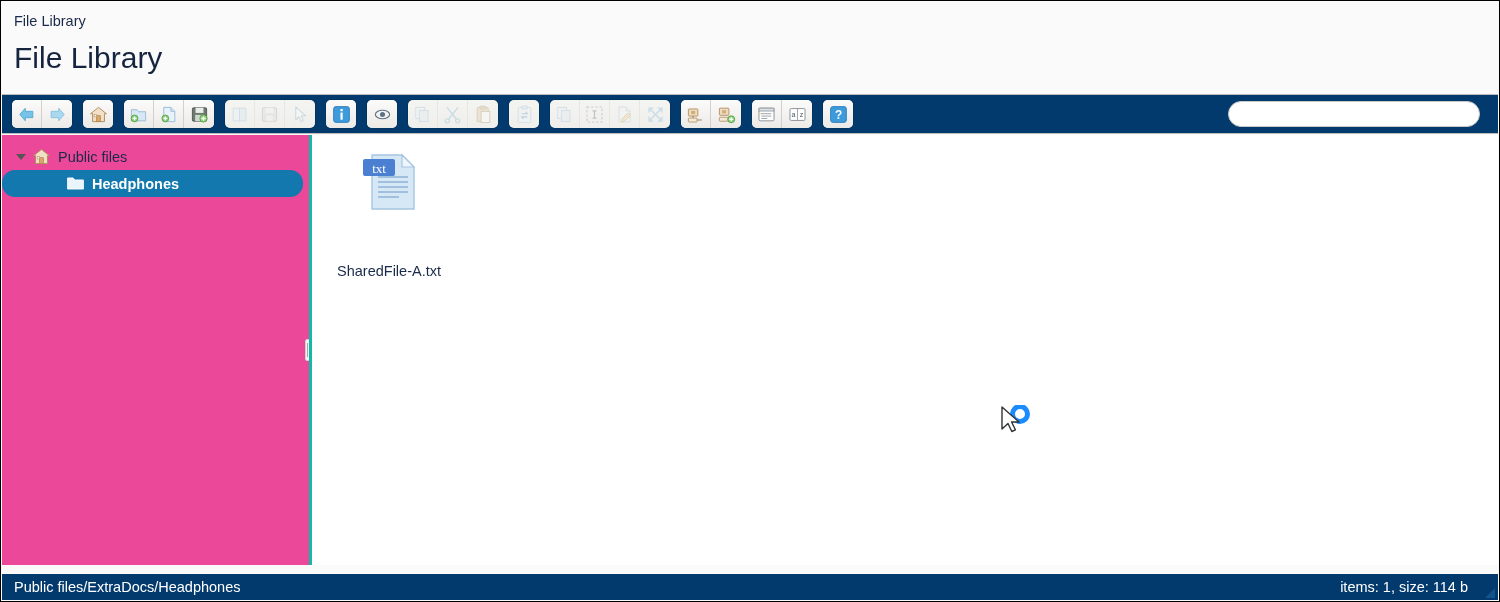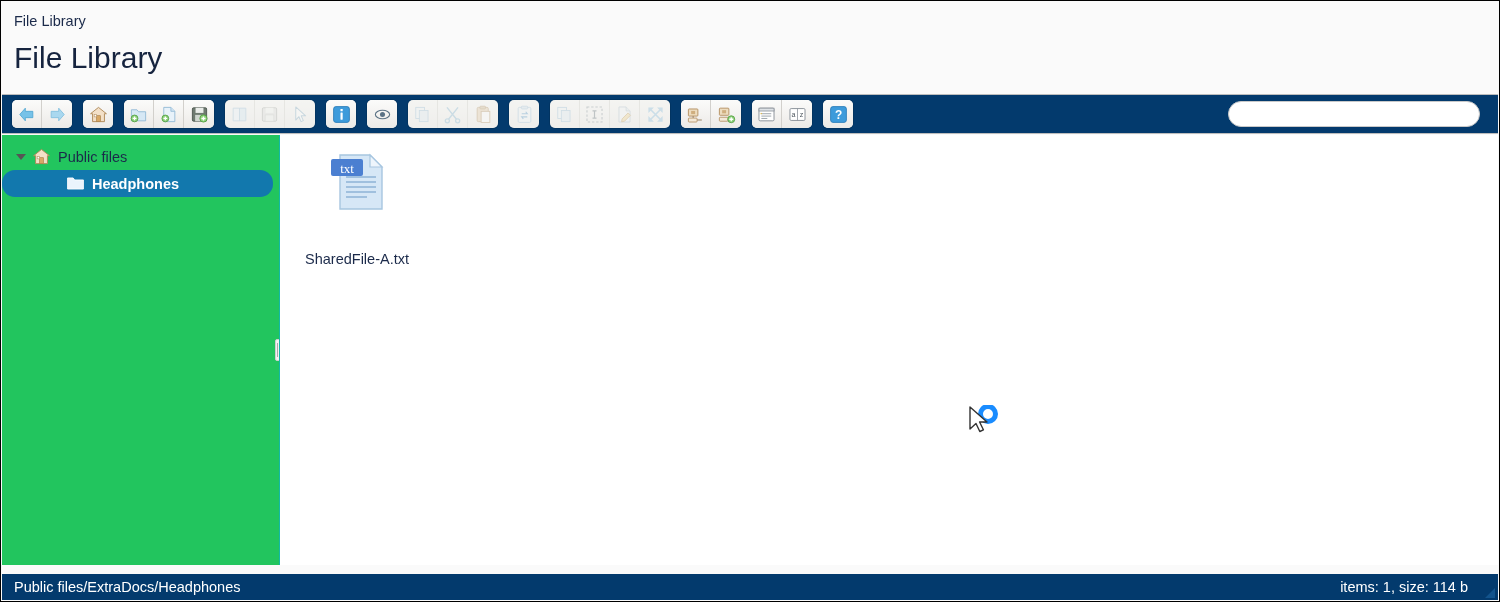--- a/index.html
+++ b/index.html
@@ -93,23 +93,23 @@
 
   
   .body {
     position: absolute;
     top: 134px; left: 1px; right: 1px; bottom: 36px;
     display: flex;
     background: #ffffff;
   }
 
   .sidebar {
-    width: 278px;
-    background: #22c55e;
-    border-right: 1px solid #14b8a6;
+    width: 310px;
+    background: #ec4899;
+    border-right: 3px solid #14b8a6;
     position: relative;
     padding-top: 8px;
     overflow: hidden;
   }
 
   .tree-row {
     display: flex;
     align-items: center;
     height: 27px;
     font-size: 14.5px;
@@ -187,21 +187,21 @@
     align-items: center;
     cursor: pointer;
     padding-top: 4px;
     gap: 28px;
   }
   .file-icon {
     width: 70px; height: 66px;
     position: relative;
   }
   .file-name {
-    margin-top: 8px;
+    margin-top: 20px;
     font-size: 14.5px;
     color: #1b2a4a;
     text-align: center;
     white-space: nowrap;
   }
 
   .cursor-layer {
     position: absolute;
     left: 686px; top: 270px;
     pointer-events: none;

